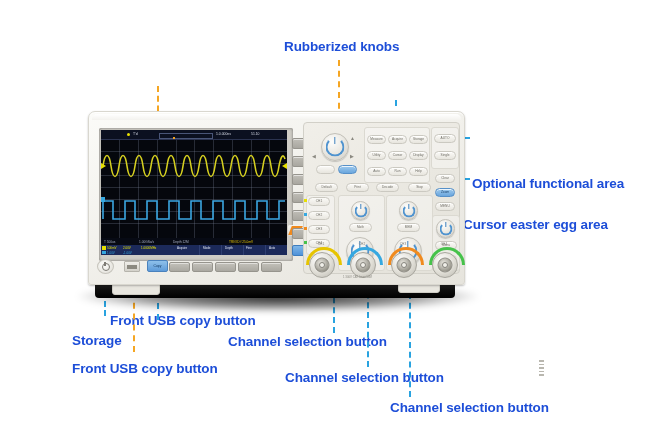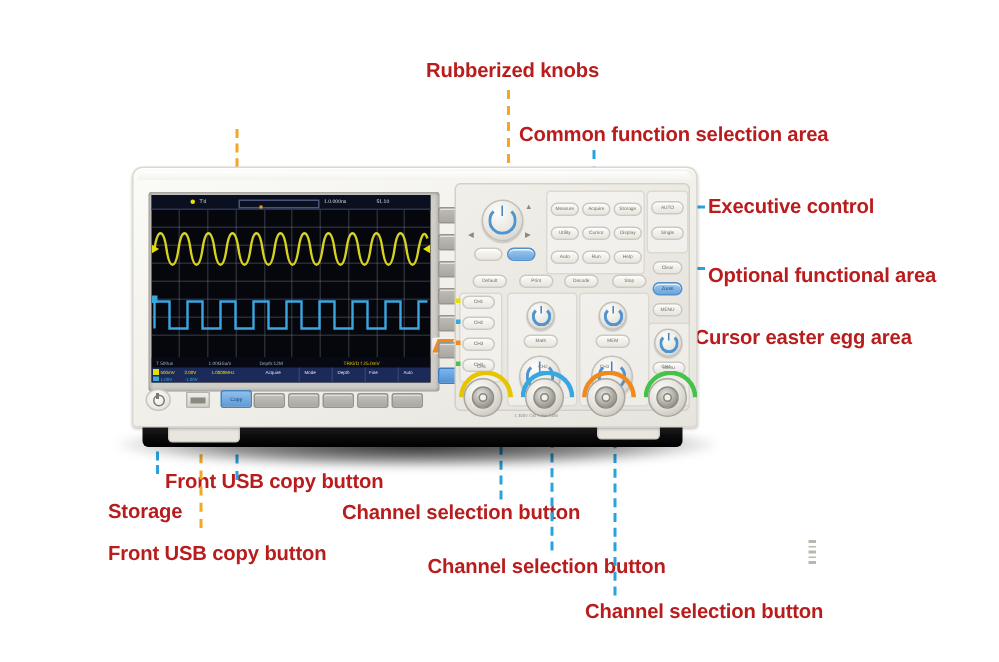--- a/index.html
+++ b/index.html
@@ -11,21 +11,21 @@
     position:relative;
   }
   #stage{position:absolute;left:0;top:0;width:666px;height:441px;}
 
   
   .anno{
     position:absolute;
     font-family:"Liberation Sans", sans-serif;
     font-size:13.5px;
     font-weight:700;
-    color:#b91c1c;
+    color:#1d4ed8;
     white-space:nowrap;
     letter-spacing:-0.1px;
   }
 
   
   .lead{position:absolute;}
   .lead.v{width:0;border-left-width:2px;border-left-style:dashed;}
   .lead.h{height:0;border-top-width:2px;border-top-style:dashed;}
   .or{border-color:#f5a623;}
   .bl{border-color:#29a3e0;}
@@ -224,22 +224,20 @@
   }
   #sidevent{position:absolute;left:450px;top:248px;width:5px;height:20px;}
   #sidevent i{display:block;height:1.5px;margin-bottom:2px;background:#b9b7af;}
 </style>
 </head>
 <body>
 
 <div id="stage">
 
   <div class="anno" style="left:284px;top:39px;">Rubberized knobs</div>
-  <div class="anno" style="left:346px;top:82px;">Common function selection area</div>
-  <div class="anno" style="left:472px;top:130px;">Executive control</div>
   <div class="anno" style="left:472px;top:176px;">Optional functional area</div>
   <div class="anno" style="left:463px;top:217px;">Cursor easter egg area</div>
   <div class="anno" style="left:110px;top:313px;">Front USB copy button</div>
   <div class="anno" style="left:72px;top:333px;">Storage</div>
   <div class="anno" style="left:72px;top:361px;">Front USB copy button</div>
   <div class="anno" style="left:228px;top:334px;">Channel selection button</div>
   <div class="anno" style="left:285px;top:370px;">Channel selection button</div>
   <div class="anno" style="left:390px;top:400px;">Channel selection button</div>
 
   <div class="lead v or" style="left:157px;top:86px;height:74px;"></div>

